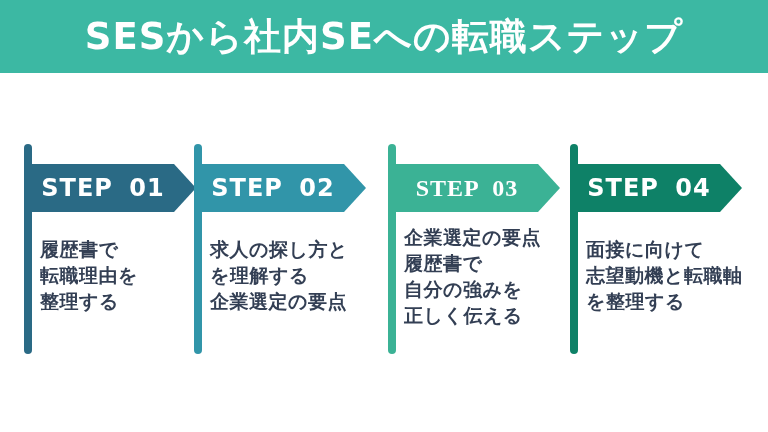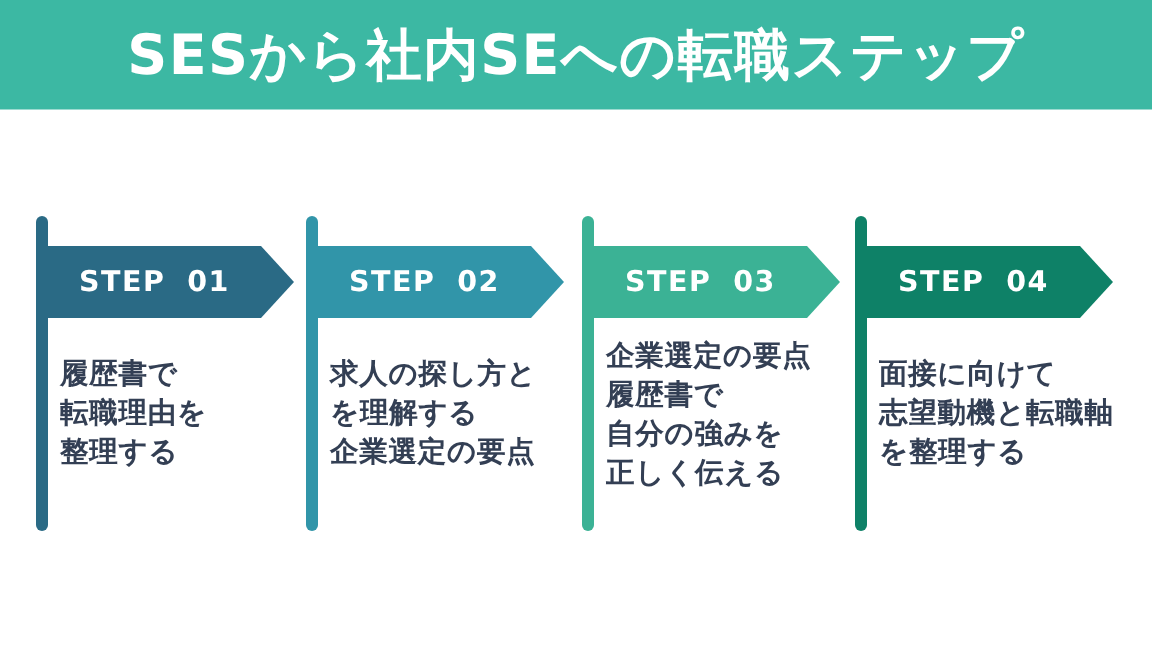--- a/index.html
+++ b/index.html
@@ -29,39 +29,39 @@
     white-space: nowrap;
   }
   
   .step {
     position: absolute;
     top: 144px;
     width: 172px;
     height: 240px;
   }
   .step.s1 { left: 24px; }
-  .step.s2 { left: 204px; text-decoration: underline; }
+  .step.s2 { left: 194px; text-decoration: underline; }
   .step.s3 { left: 388px; }
   .step.s4 { left: 570px; padding-left: 36px; }
   .bar {
     position: absolute;
     left: 0; top: 0;
     width: 8px; height: 210px;
     border-radius: 4px;
   }
   .arrow {
     position: absolute;
     left: 0; top: 20px;
     width: 172px; height: 48px;
     clip-path: polygon(0 0, 150px 0, 100% 50%, 150px 100%, 0 100%);
     display: flex; align-items: center; justify-content: center;
   }
   .step-label {
     color: #ffffff;
-    font-size: 19px;
+    font-size: 24px;
     font-weight: bold;
     letter-spacing: 1px;
     word-spacing: 7px;
     margin-right: 14px; 
     white-space: nowrap;
   }
   .lines {
     position: absolute;
     left: 16px; top: 92px;
     width: 160px;
@@ -102,21 +102,21 @@
     </div>
     <div class="lines">
       <div>求人の探し方と</div>
       <div>を理解する</div>
       <div>企業選定の要点</div>
     </div>
   </div>
 
   <div class="step s3">
     <div class="bar" style="background-color: rgb(59, 178, 149);"></div>
-    <div class="arrow" style="background-color: rgb(59, 178, 149);">
+    <div class="arrow" style="background-color: rgb(59, 178, 149); font-family: Liberation Serif, serif;">
       <span class="step-label">STEP 03</span>
     </div>
     <div class="lines">
       <div>企業選定の要点</div>
       <div>履歴書で</div>
       <div>自分の強みを</div>
       <div>正しく伝える</div>
     </div>
   </div>
 

